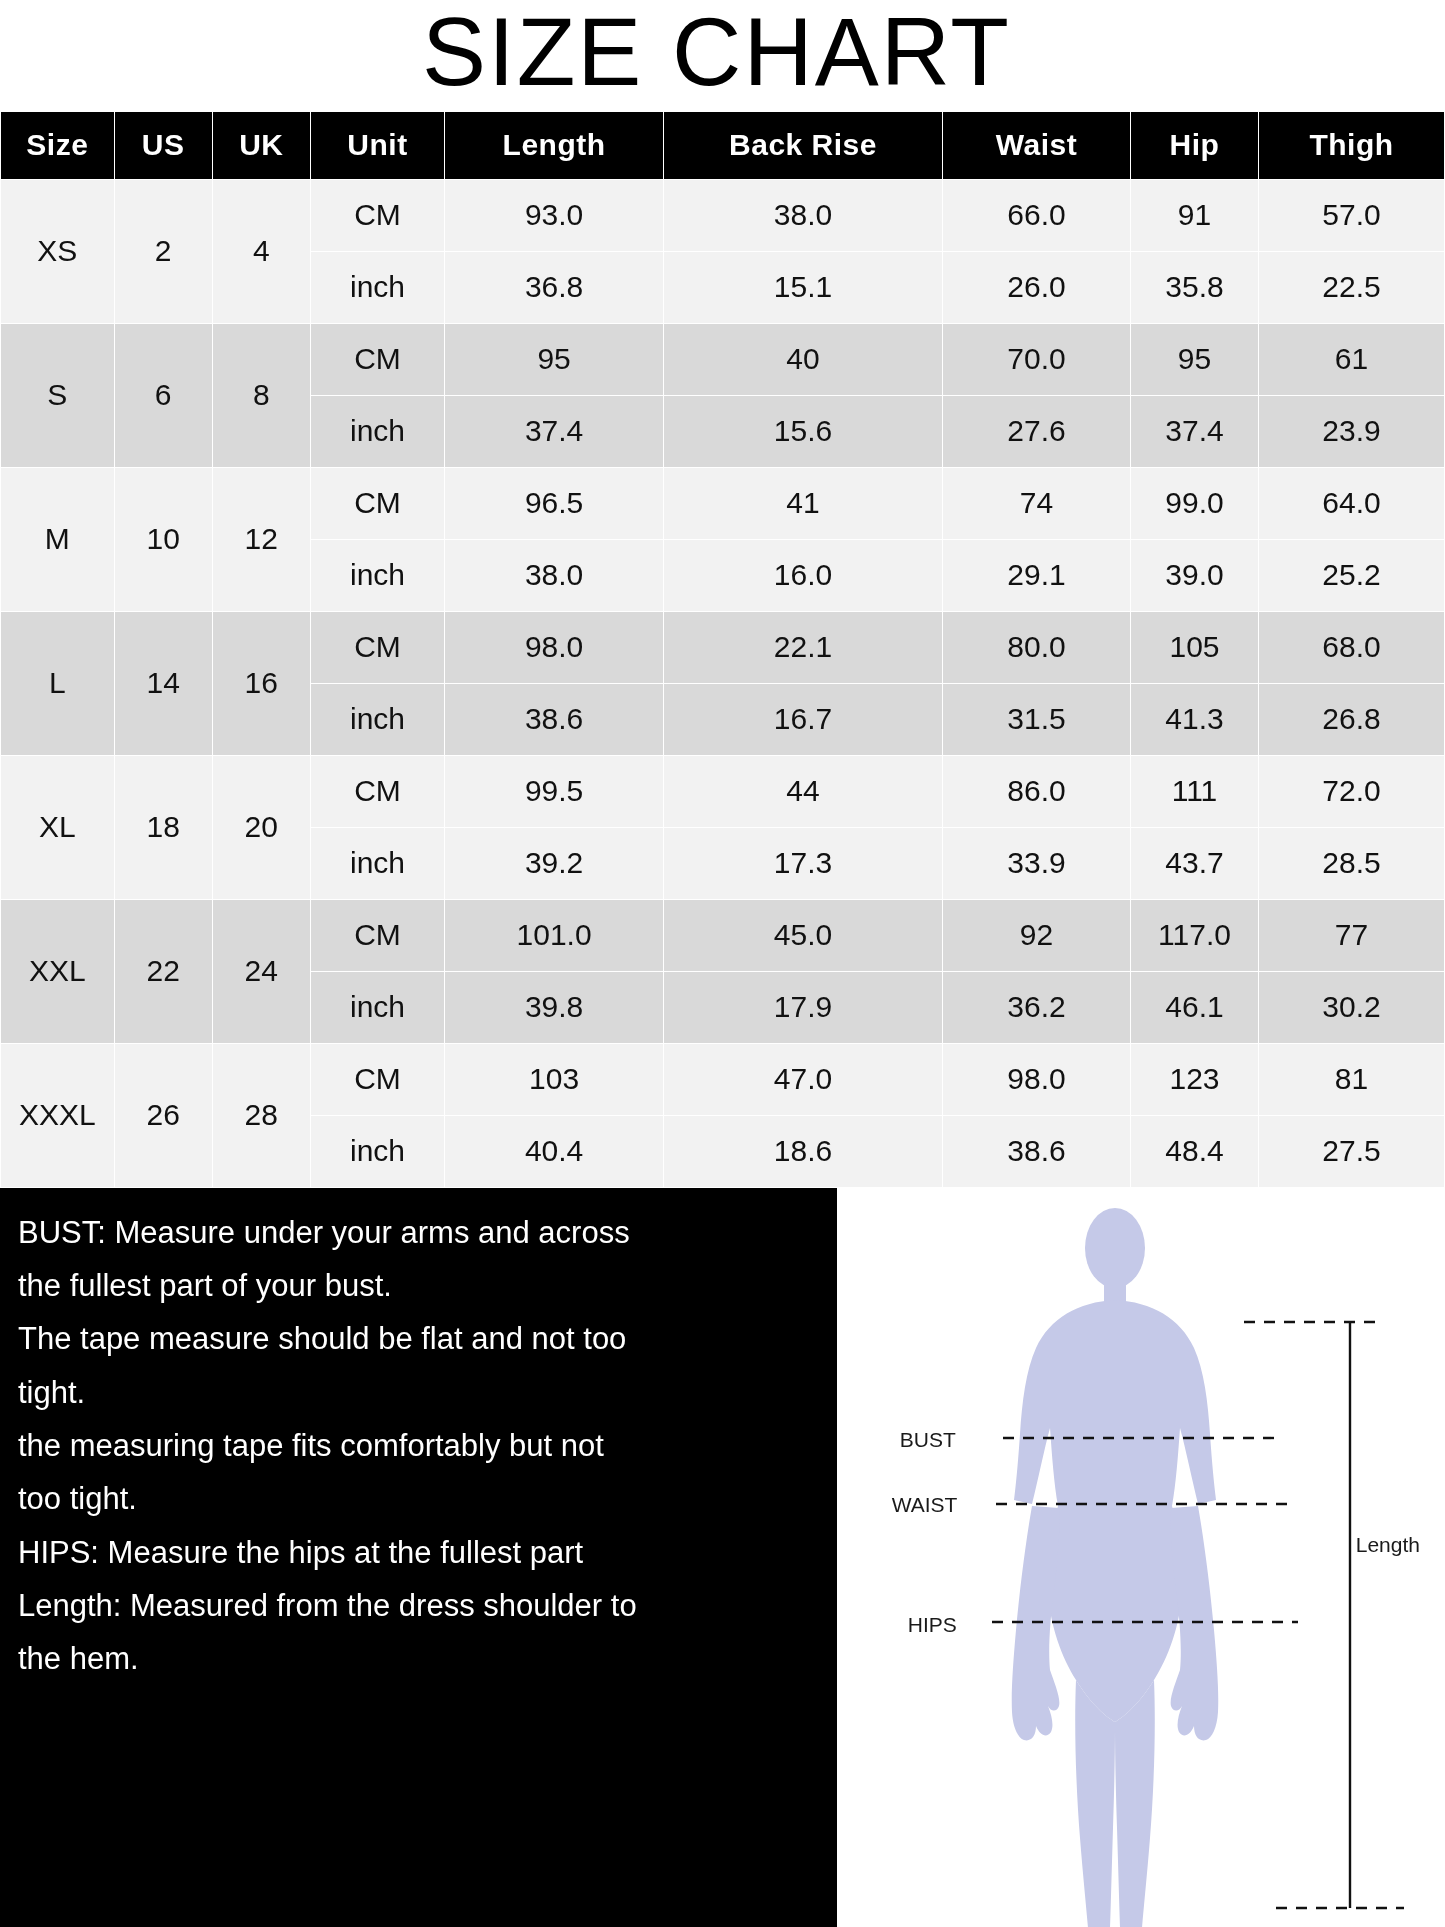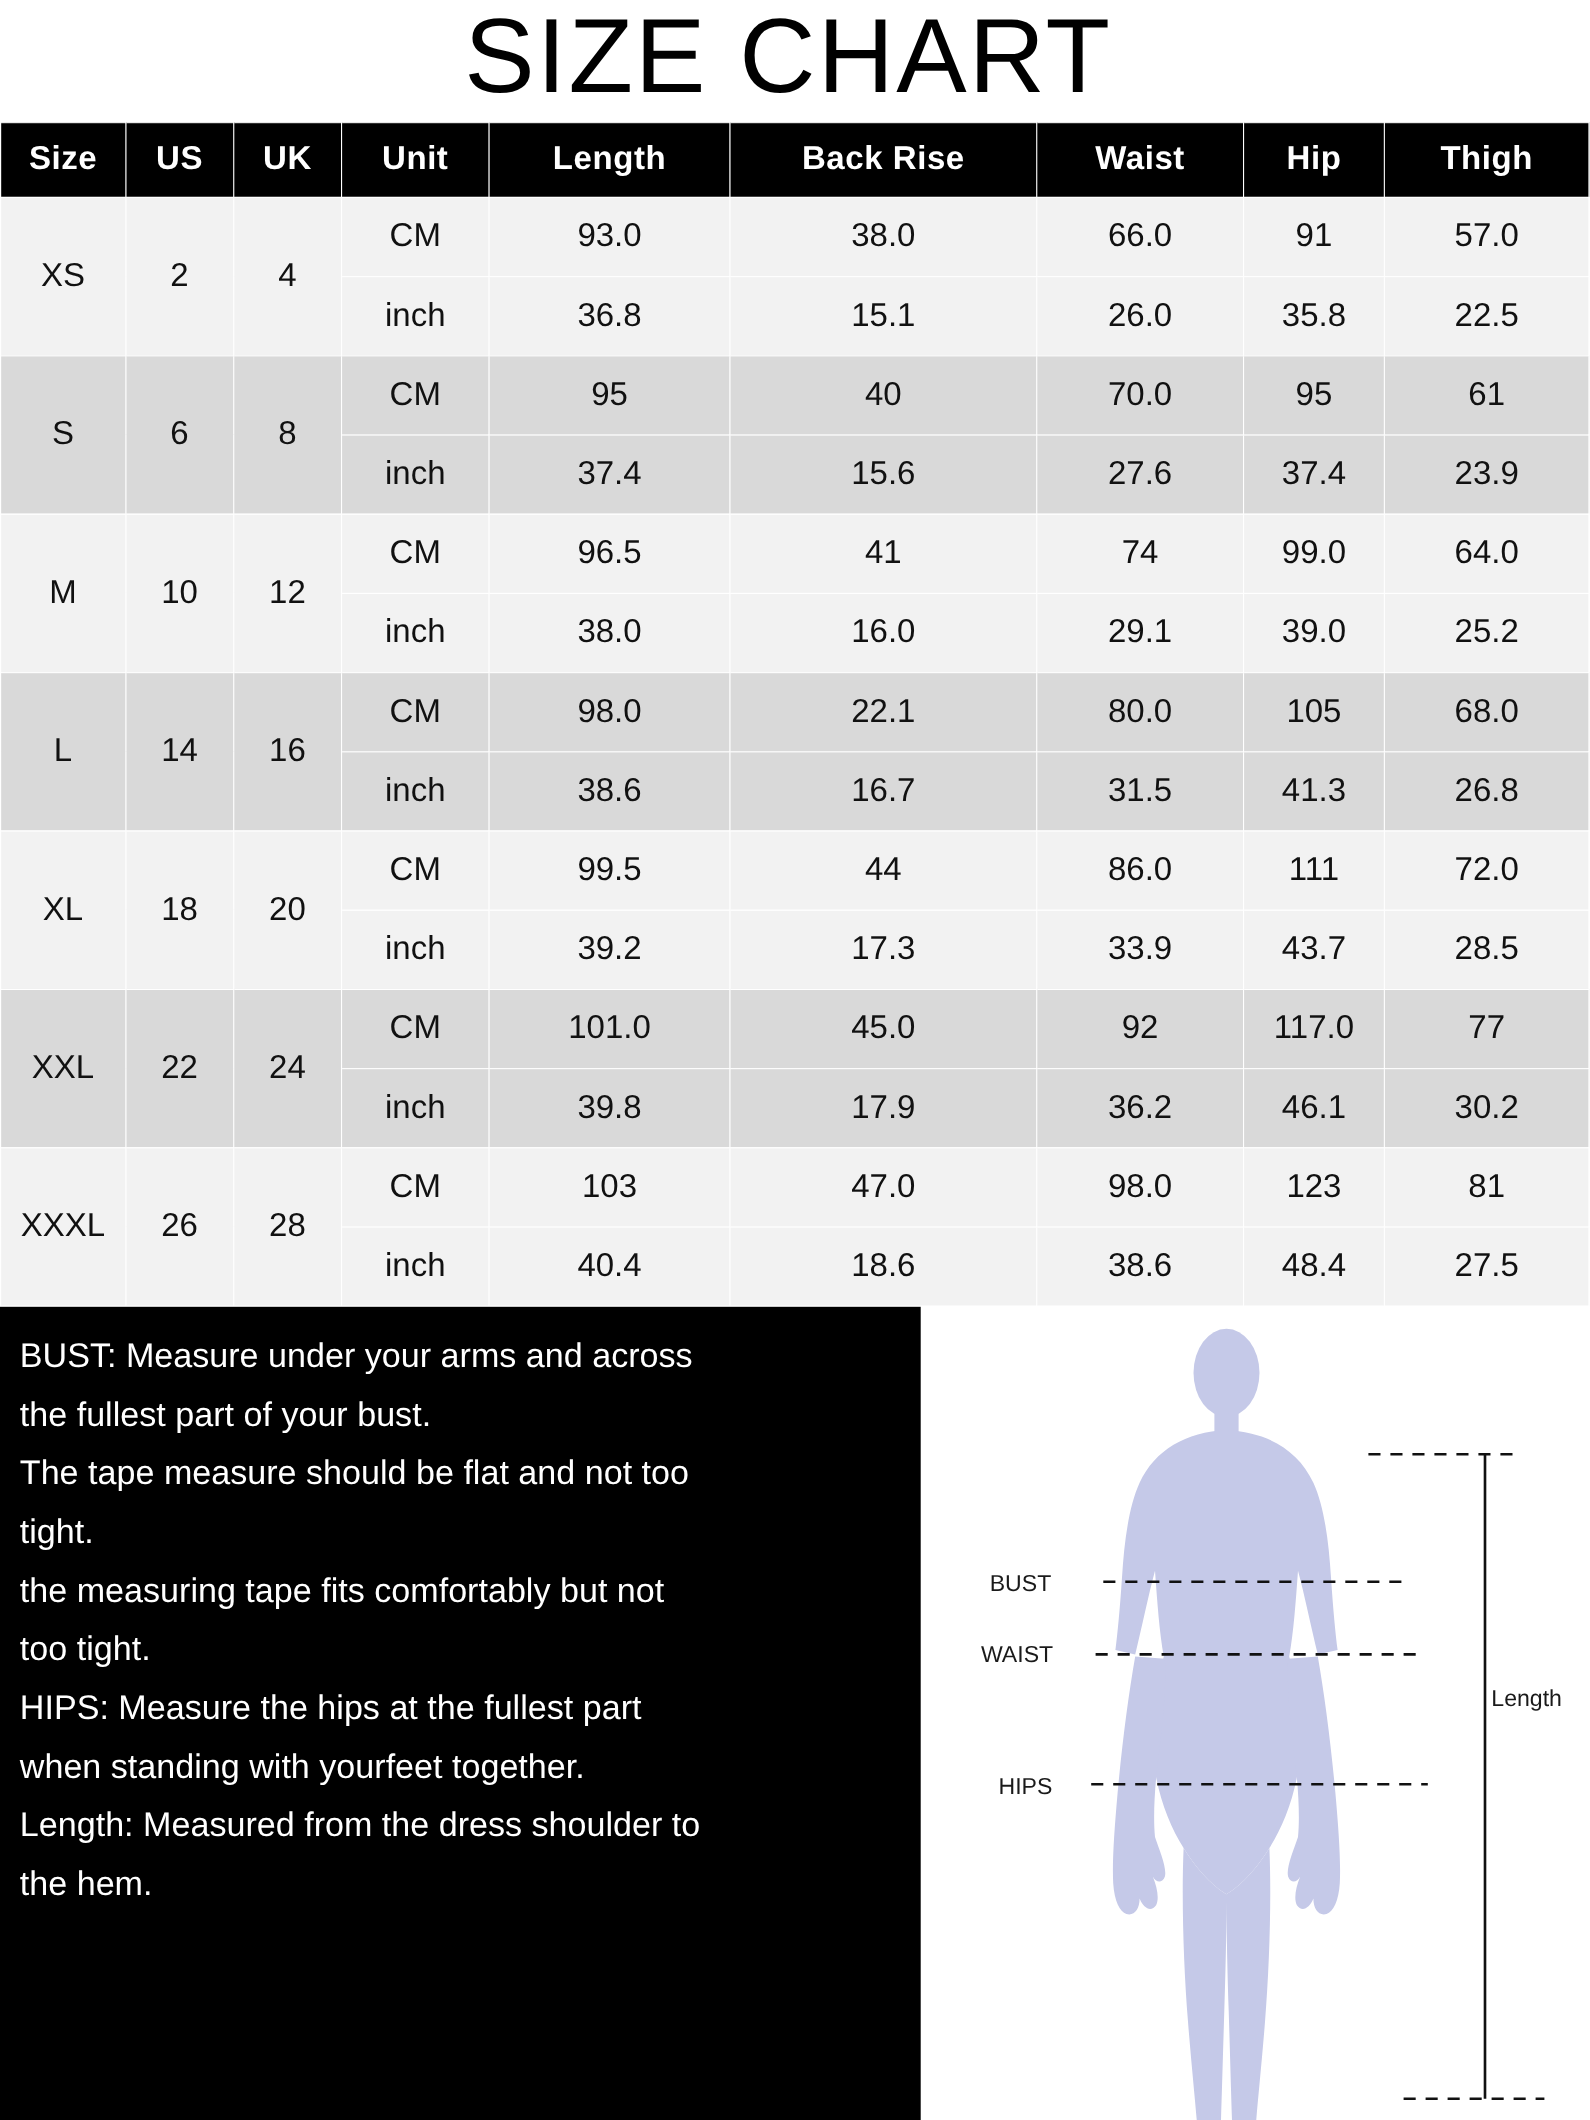--- a/index.html
+++ b/index.html
@@ -291,21 +291,20 @@
   <div class="bottom">
 
     <div class="notes">
       <p>BUST: Measure under your arms and across</p>
       <p>the fullest part of your bust.</p>
       <p>The tape measure should be flat and not too</p>
       <p>tight.</p>
       <p>the measuring tape fits comfortably but not</p>
       <p>too tight.</p>
       <p>HIPS: Measure the hips at the fullest part</p>
-      <p>when standing with yourfeet together.</p>
       <p>Length: Measured from the dress shoulder to</p>
       <p>the hem.</p>
     </div>
 
     <div class="figure-area">
       <svg class="figure-svg" viewBox="0 0 577 740">
         <g fill="#c5c9e8">
 
           <ellipse cx="251" cy="60" rx="30" ry="40"></ellipse>
 

